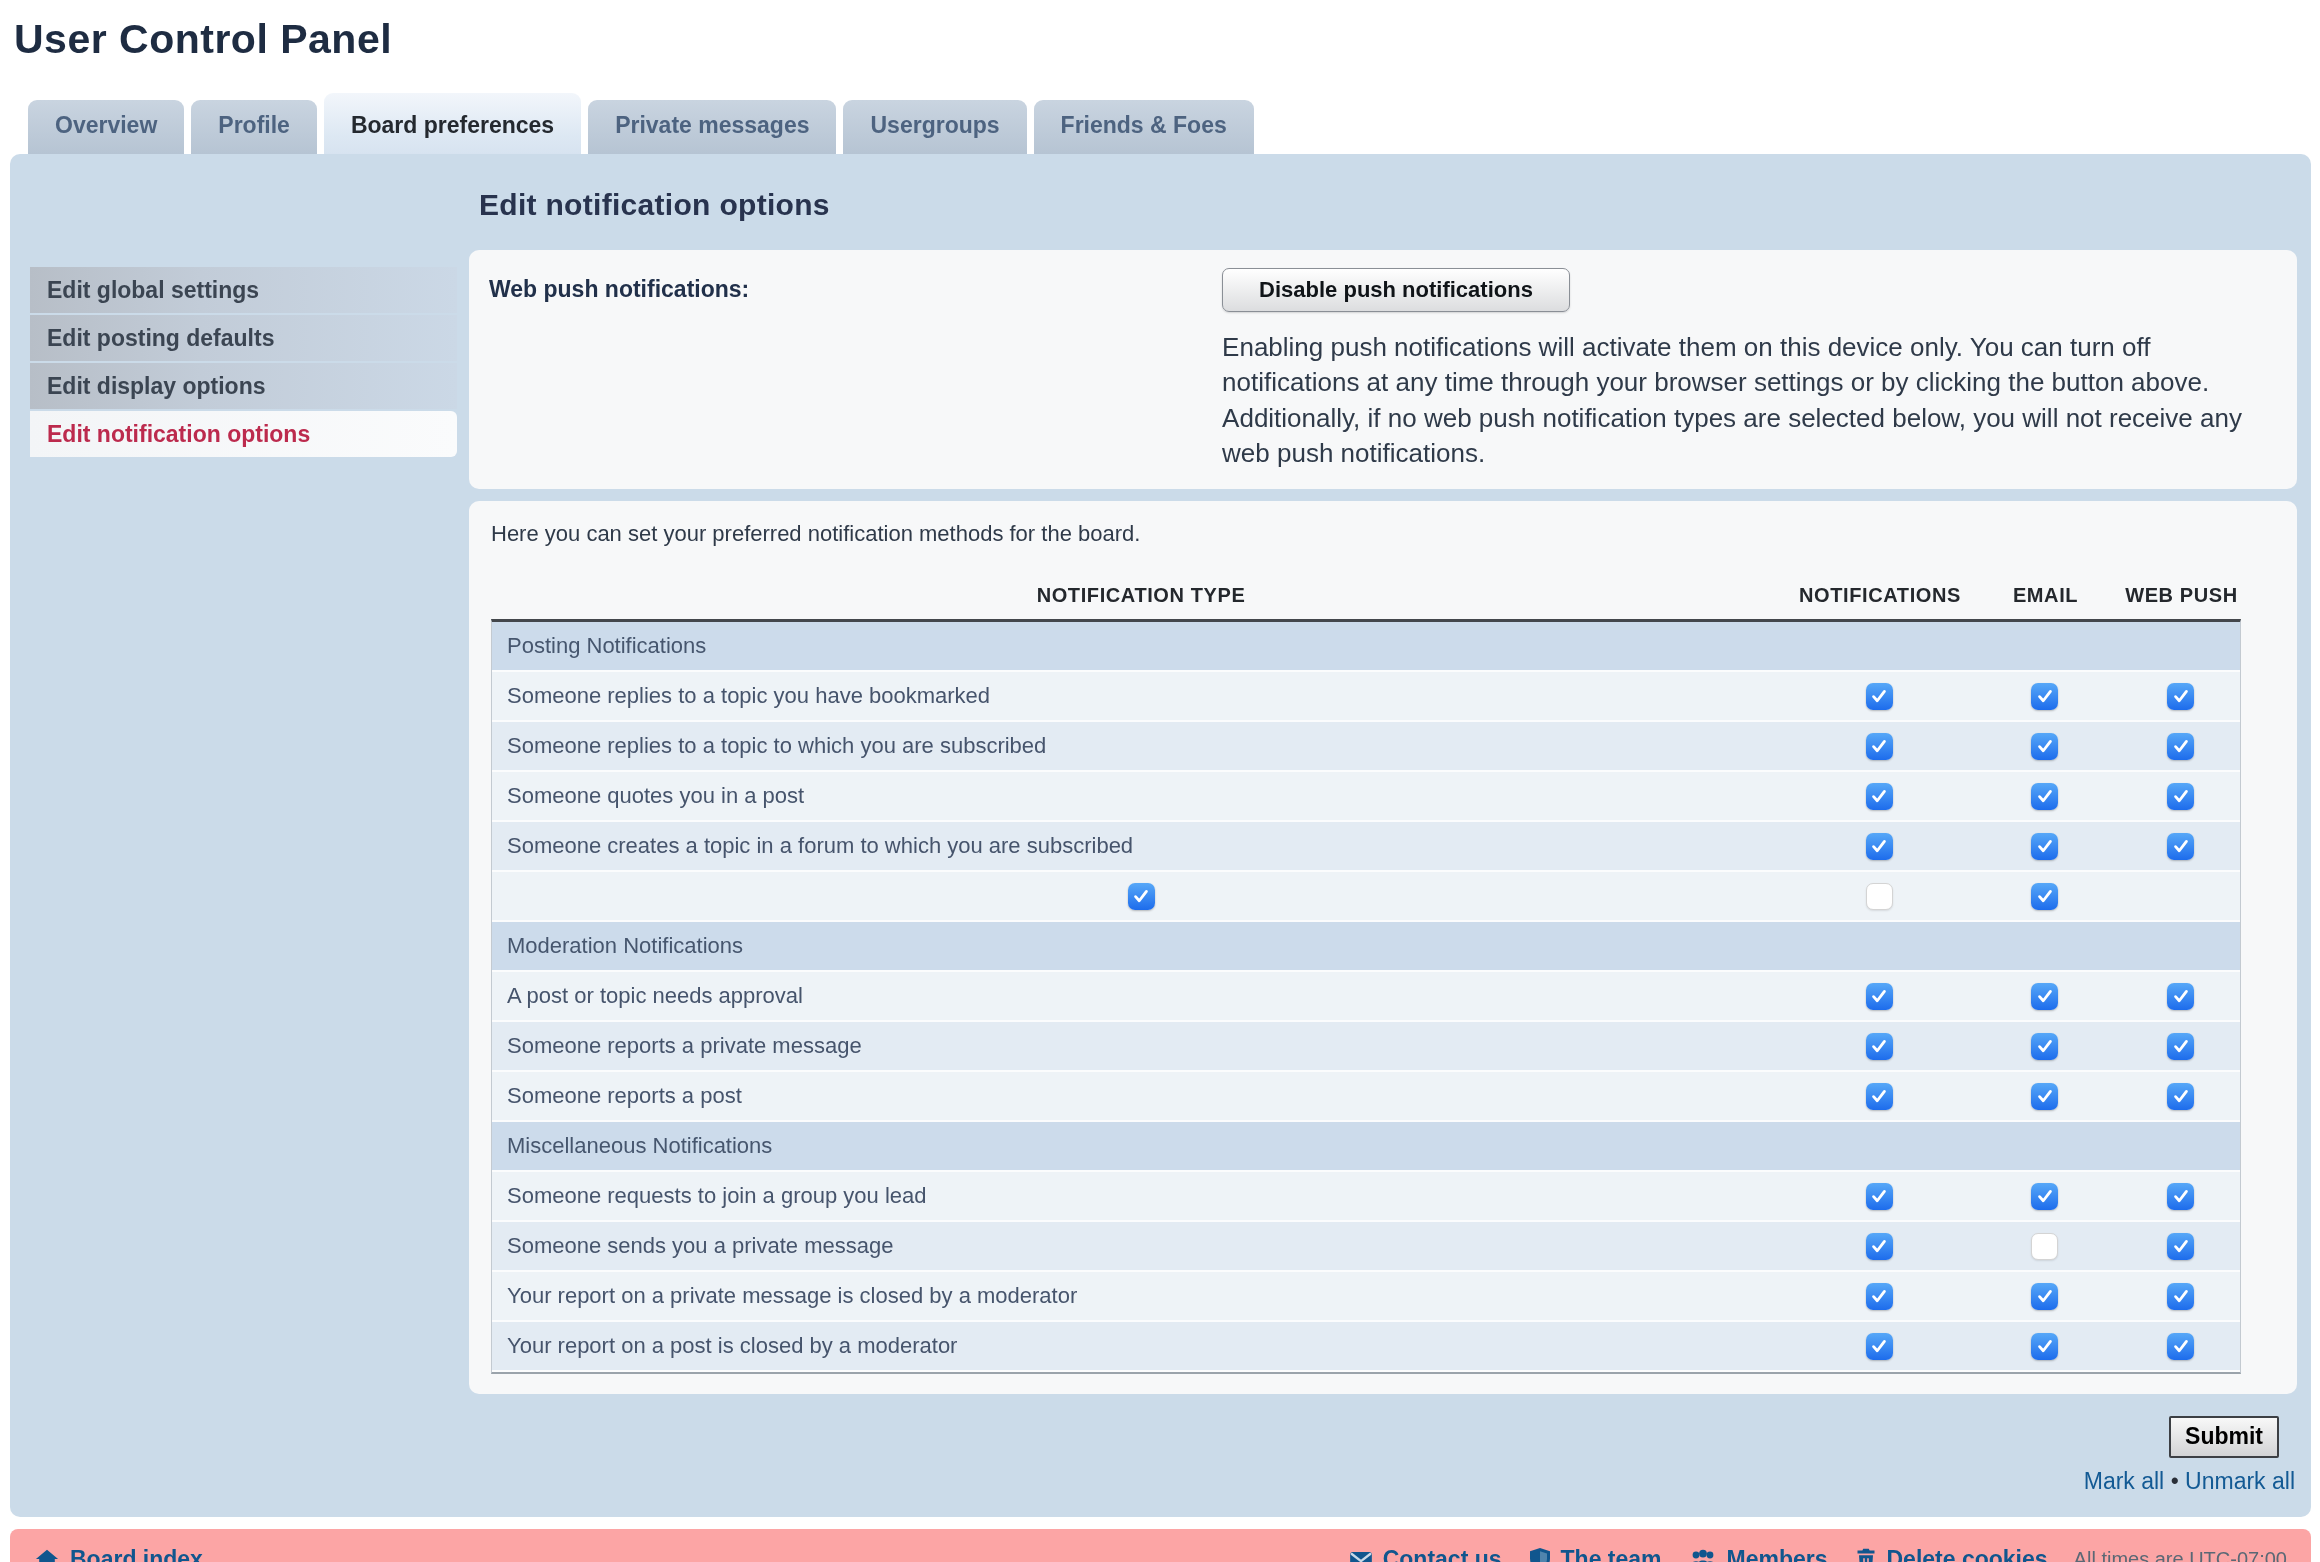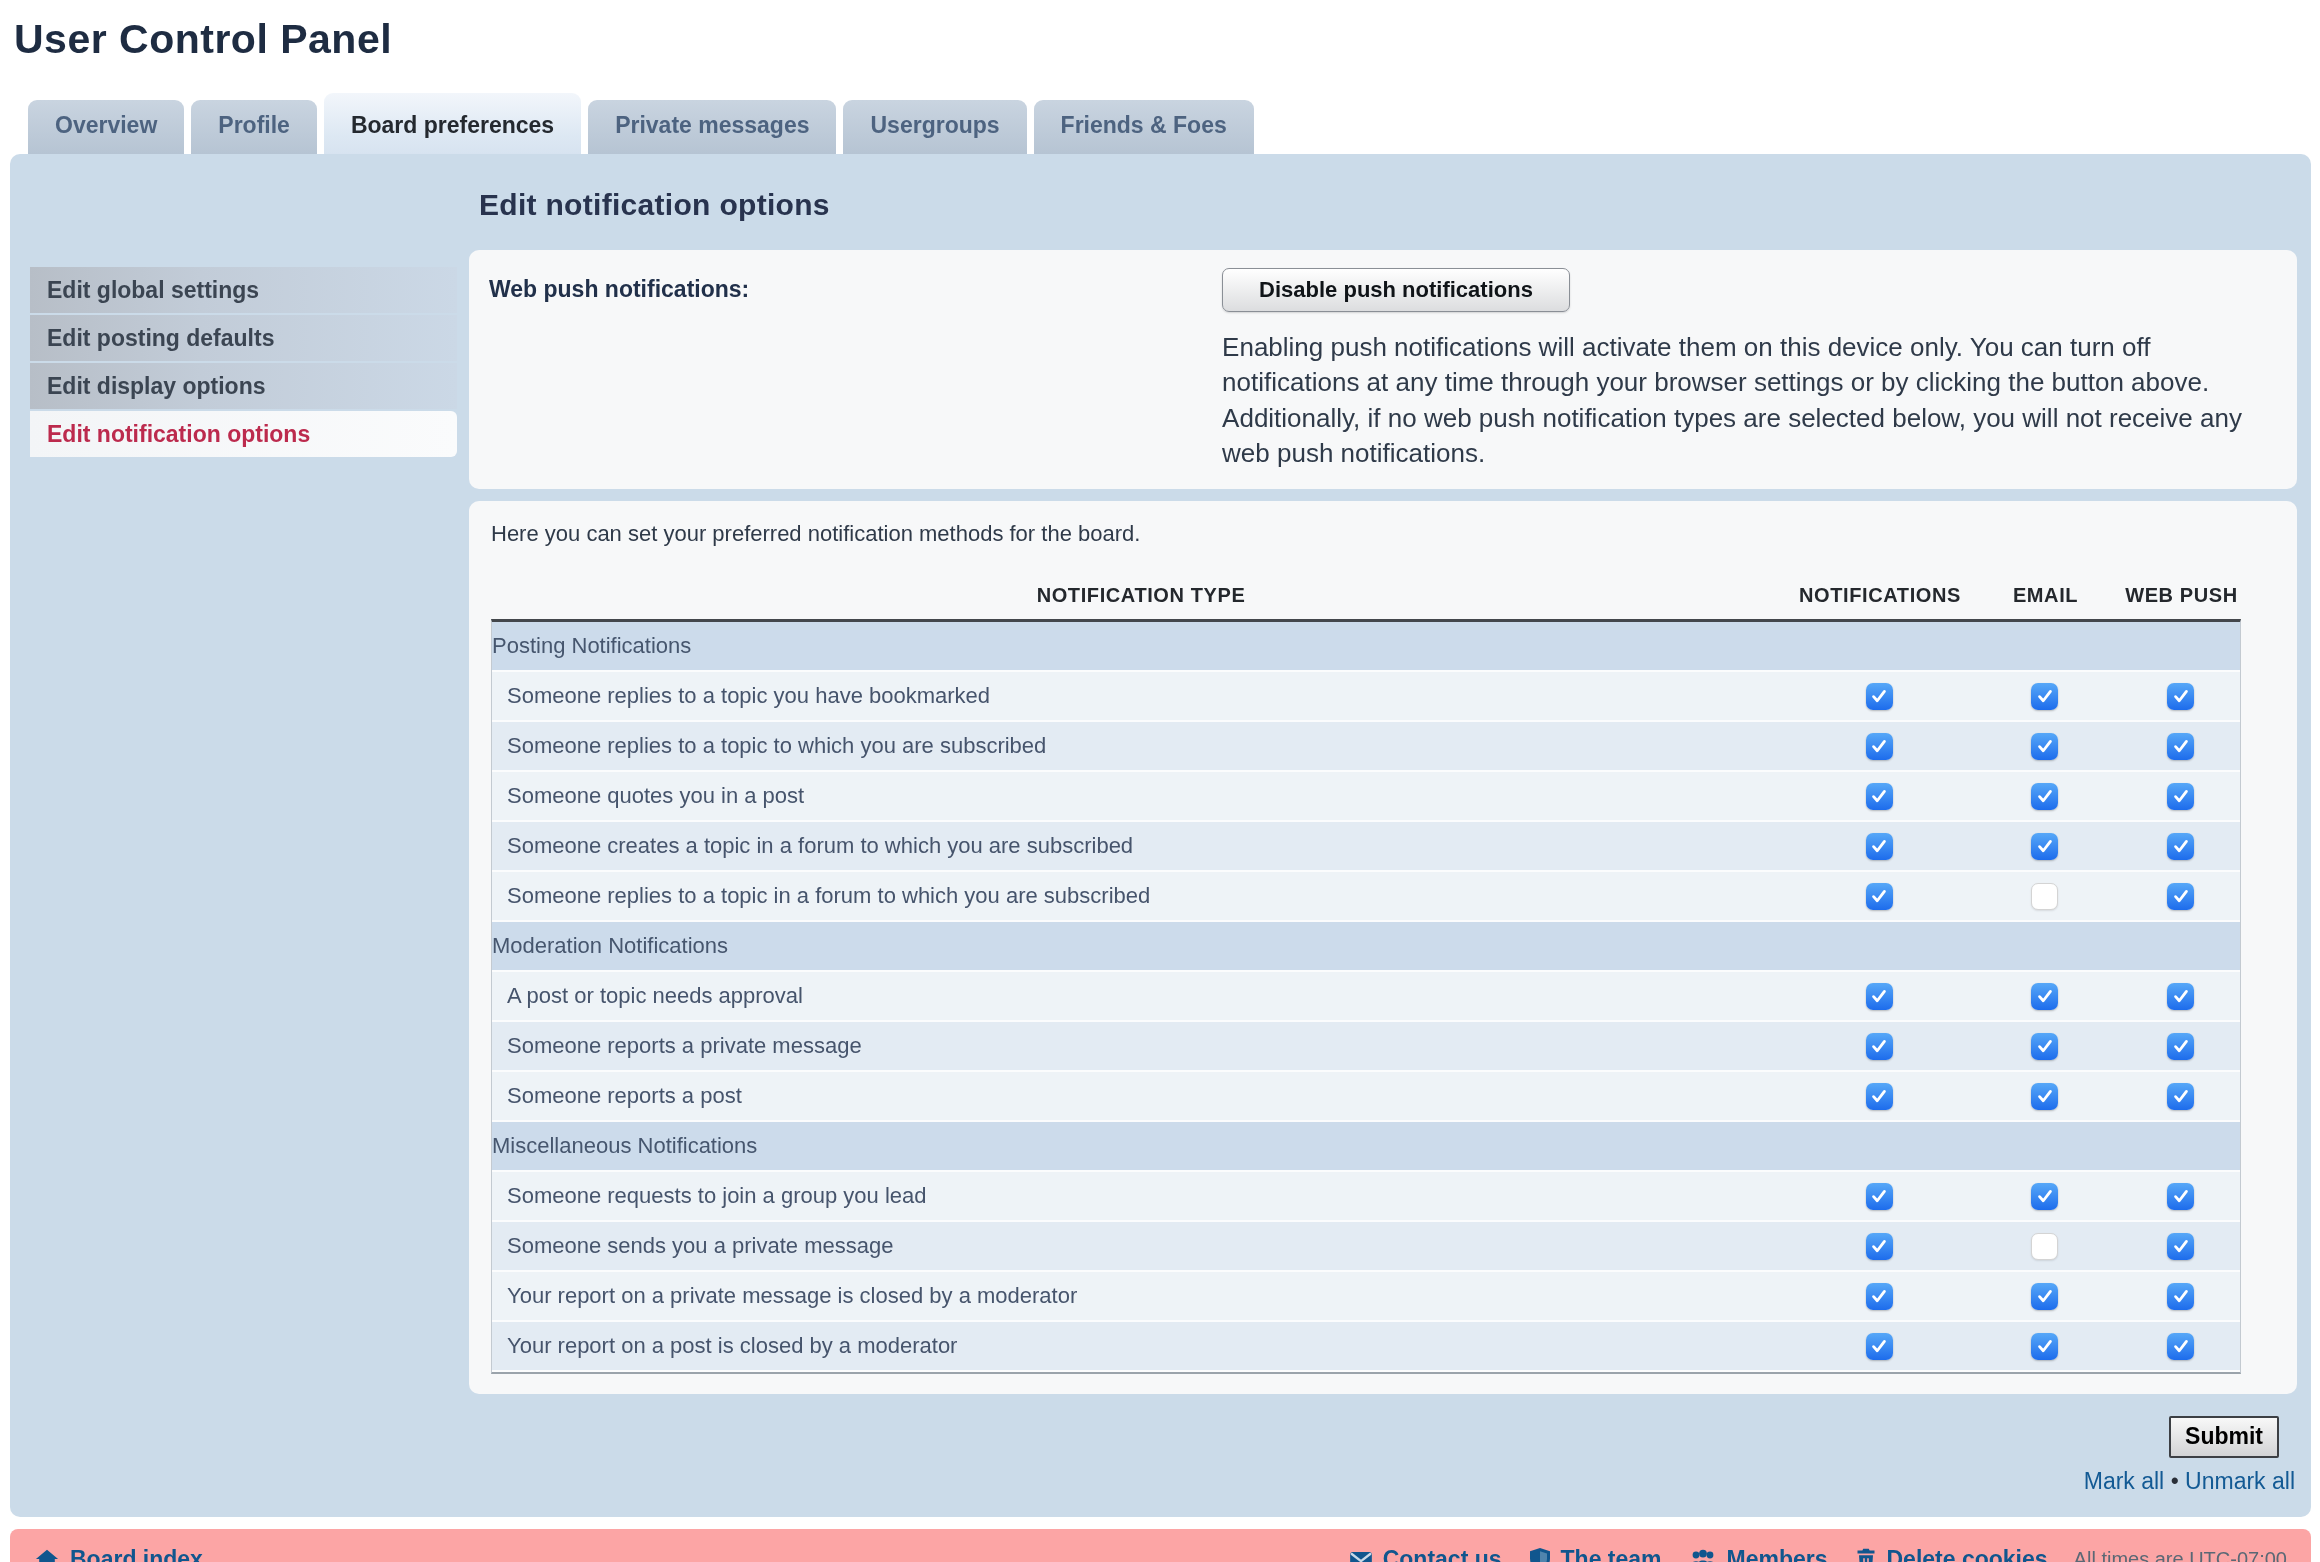--- a/index.html
+++ b/index.html
@@ -101,20 +101,21 @@
     text-align: center; letter-spacing: 0.6px; line-height: 1.2;
   }
   .tbody {
     border-top: 3px solid #43474c;
     border-left: 1px solid #c3cad1;
     border-right: 1px solid #c3cad1;
     border-bottom: 2px solid #9aa3ab;
   }
   .section-row {
     height: 50px; display:flex; align-items:center;
+    padding-left: 15px;
     background:#ccdbeb;
     font-size: 22px; color:#46566e;
     border-bottom: 2px solid #fbfcfd;
   }
   .data-row { height: 50px; background:#eef3f7; border-bottom: 2px solid #fbfcfd; }
   .data-row.alt { background:#e3ebf3; }
   .row-label { font-size: 22px; color:#46546c; padding-left: 15px; }
   .cb-cell { display:flex; justify-content:center; }
   .cb {
     width: 27px; height: 27px; border-radius: 7px;
@@ -304,21 +305,20 @@
               </div>
               <div class="cb-cell">
                 <span class="cb checked">
                   <svg viewBox="0 0 24 24">
                     <path d="M5.5 12.8l4.4 4.9 8.6-11.2" fill="none" stroke="#ffffff" stroke-width="3.4" stroke-linecap="round" stroke-linejoin="round"></path>
                   </svg>
                 </span>
               </div>
             </div>
             <div class="grid-row data-row">
-              <div class="row-label">Someone replies to a topic in a forum to which you are subscribed</div>
               <div class="cb-cell">
                 <span class="cb checked">
                   <svg viewBox="0 0 24 24">
                     <path d="M5.5 12.8l4.4 4.9 8.6-11.2" fill="none" stroke="#ffffff" stroke-width="3.4" stroke-linecap="round" stroke-linejoin="round"></path>
                   </svg>
                 </span>
               </div>
               <div class="cb-cell">
                 <span class="cb"></span>
               </div>

